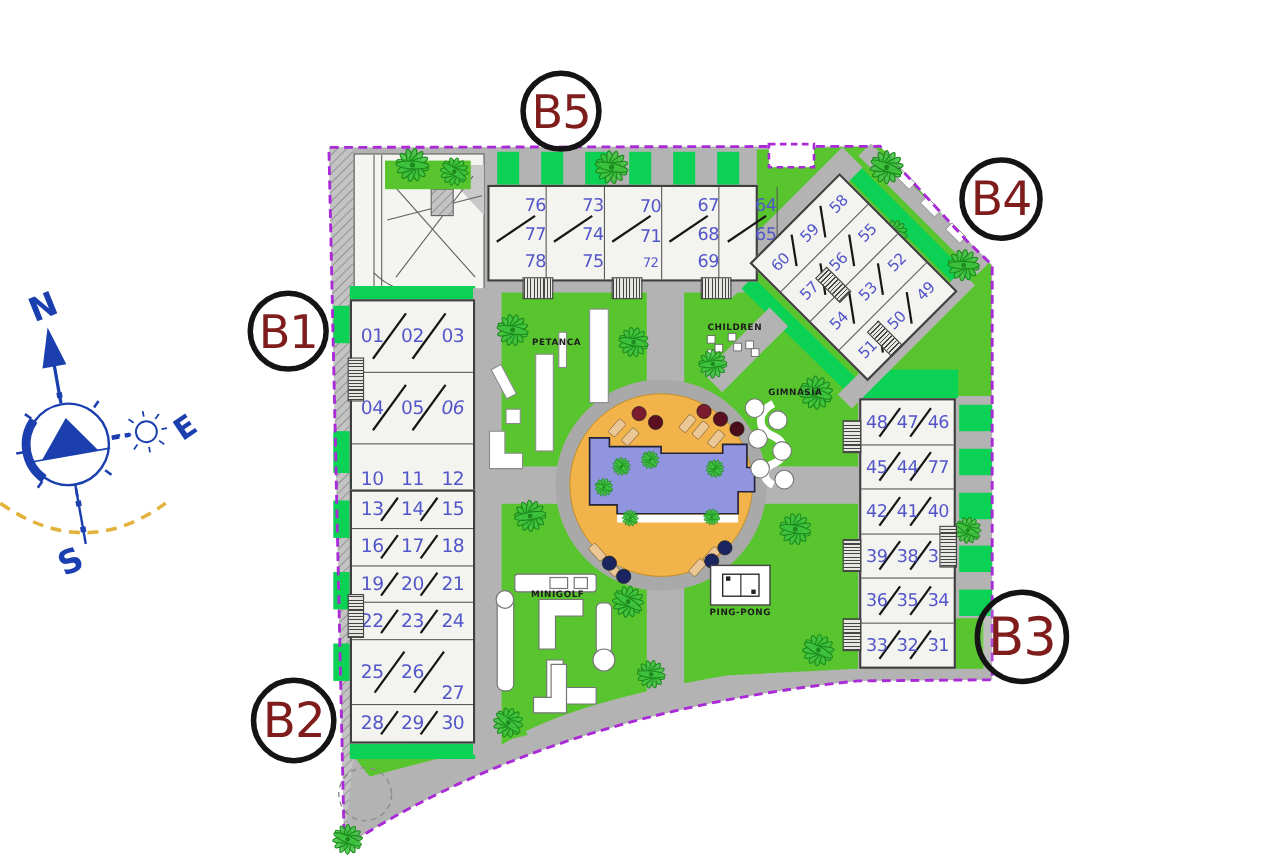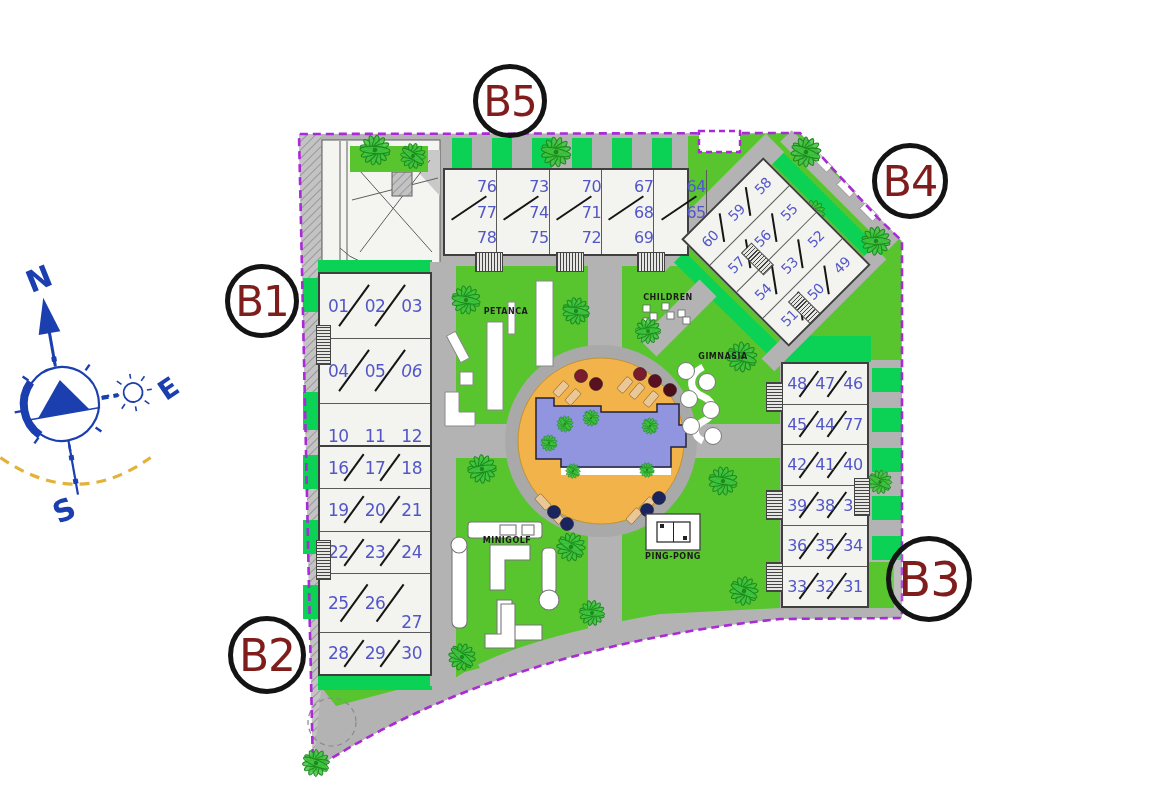--- a/index.html
+++ b/index.html
@@ -300,21 +300,21 @@
       </div>
       <div class="unit-col">
         <span class="unit-num" style="font-size: 16px;">73</span>
         <span class="unit-num" style="font-size: 16px;">74</span>
         <span class="unit-num" style="font-size: 16px;">75</span>
         <div class="slash col-slash" style="left: 45%;"></div>
       </div>
       <div class="unit-col">
         <span class="unit-num" style="font-size: 16px;">70</span>
         <span class="unit-num" style="font-size: 16px;">71</span>
-        <span class="unit-num" style="font-size: 16px;">72</span>
+        <span class="unit-num" style="font-size: 12px;">72</span>
         <div class="slash col-slash" style="left: 45%;"></div>
       </div>
       <div class="unit-col">
         <span class="unit-num" style="font-size: 16px;">67</span>
         <span class="unit-num" style="font-size: 16px;">68</span>
         <span class="unit-num" style="font-size: 16px;">69</span>
         <div class="slash col-slash" style="left: 45%;"></div>
       </div>
       <div class="unit-col">
         <span class="unit-num" style="font-size: 16px;">64</span>
@@ -344,20 +344,27 @@
         <div class="slash row-slash" style="left: 30%;"></div>
         <div class="slash row-slash" style="left: 63%;"></div>
       </div>
       <div class="unit-row">
         <span class="unit-num" style="font-size: 17px;">10</span>
         <span class="unit-num" style="font-size: 17px;">11</span>
         <span class="unit-num" style="font-size: 17px;">12</span>
       </div>
     </div>
 <div id="bldg-b2" class="bldg rows" style="left:318px;top:445px;width:114px;height:231px;">
+      <div class="unit-row">
+        <span class="unit-num" style="font-size: 17px;">13</span>
+        <span class="unit-num" style="font-size: 17px;">14</span>
+        <span class="unit-num" style="font-size: 17px;">15</span>
+        <div class="slash row-slash" style="left: 30%;"></div>
+        <div class="slash row-slash" style="left: 63%;"></div>
+      </div>
       <div class="unit-row">
         <span class="unit-num" style="font-size: 17px;">16</span>
         <span class="unit-num" style="font-size: 17px;">17</span>
         <span class="unit-num" style="font-size: 17px;">18</span>
         <div class="slash row-slash" style="left: 30%;"></div>
         <div class="slash row-slash" style="left: 63%;"></div>
       </div>
       <div class="unit-row">
         <span class="unit-num" style="font-size: 17px;">19</span>
         <span class="unit-num" style="font-size: 17px;">20</span>

